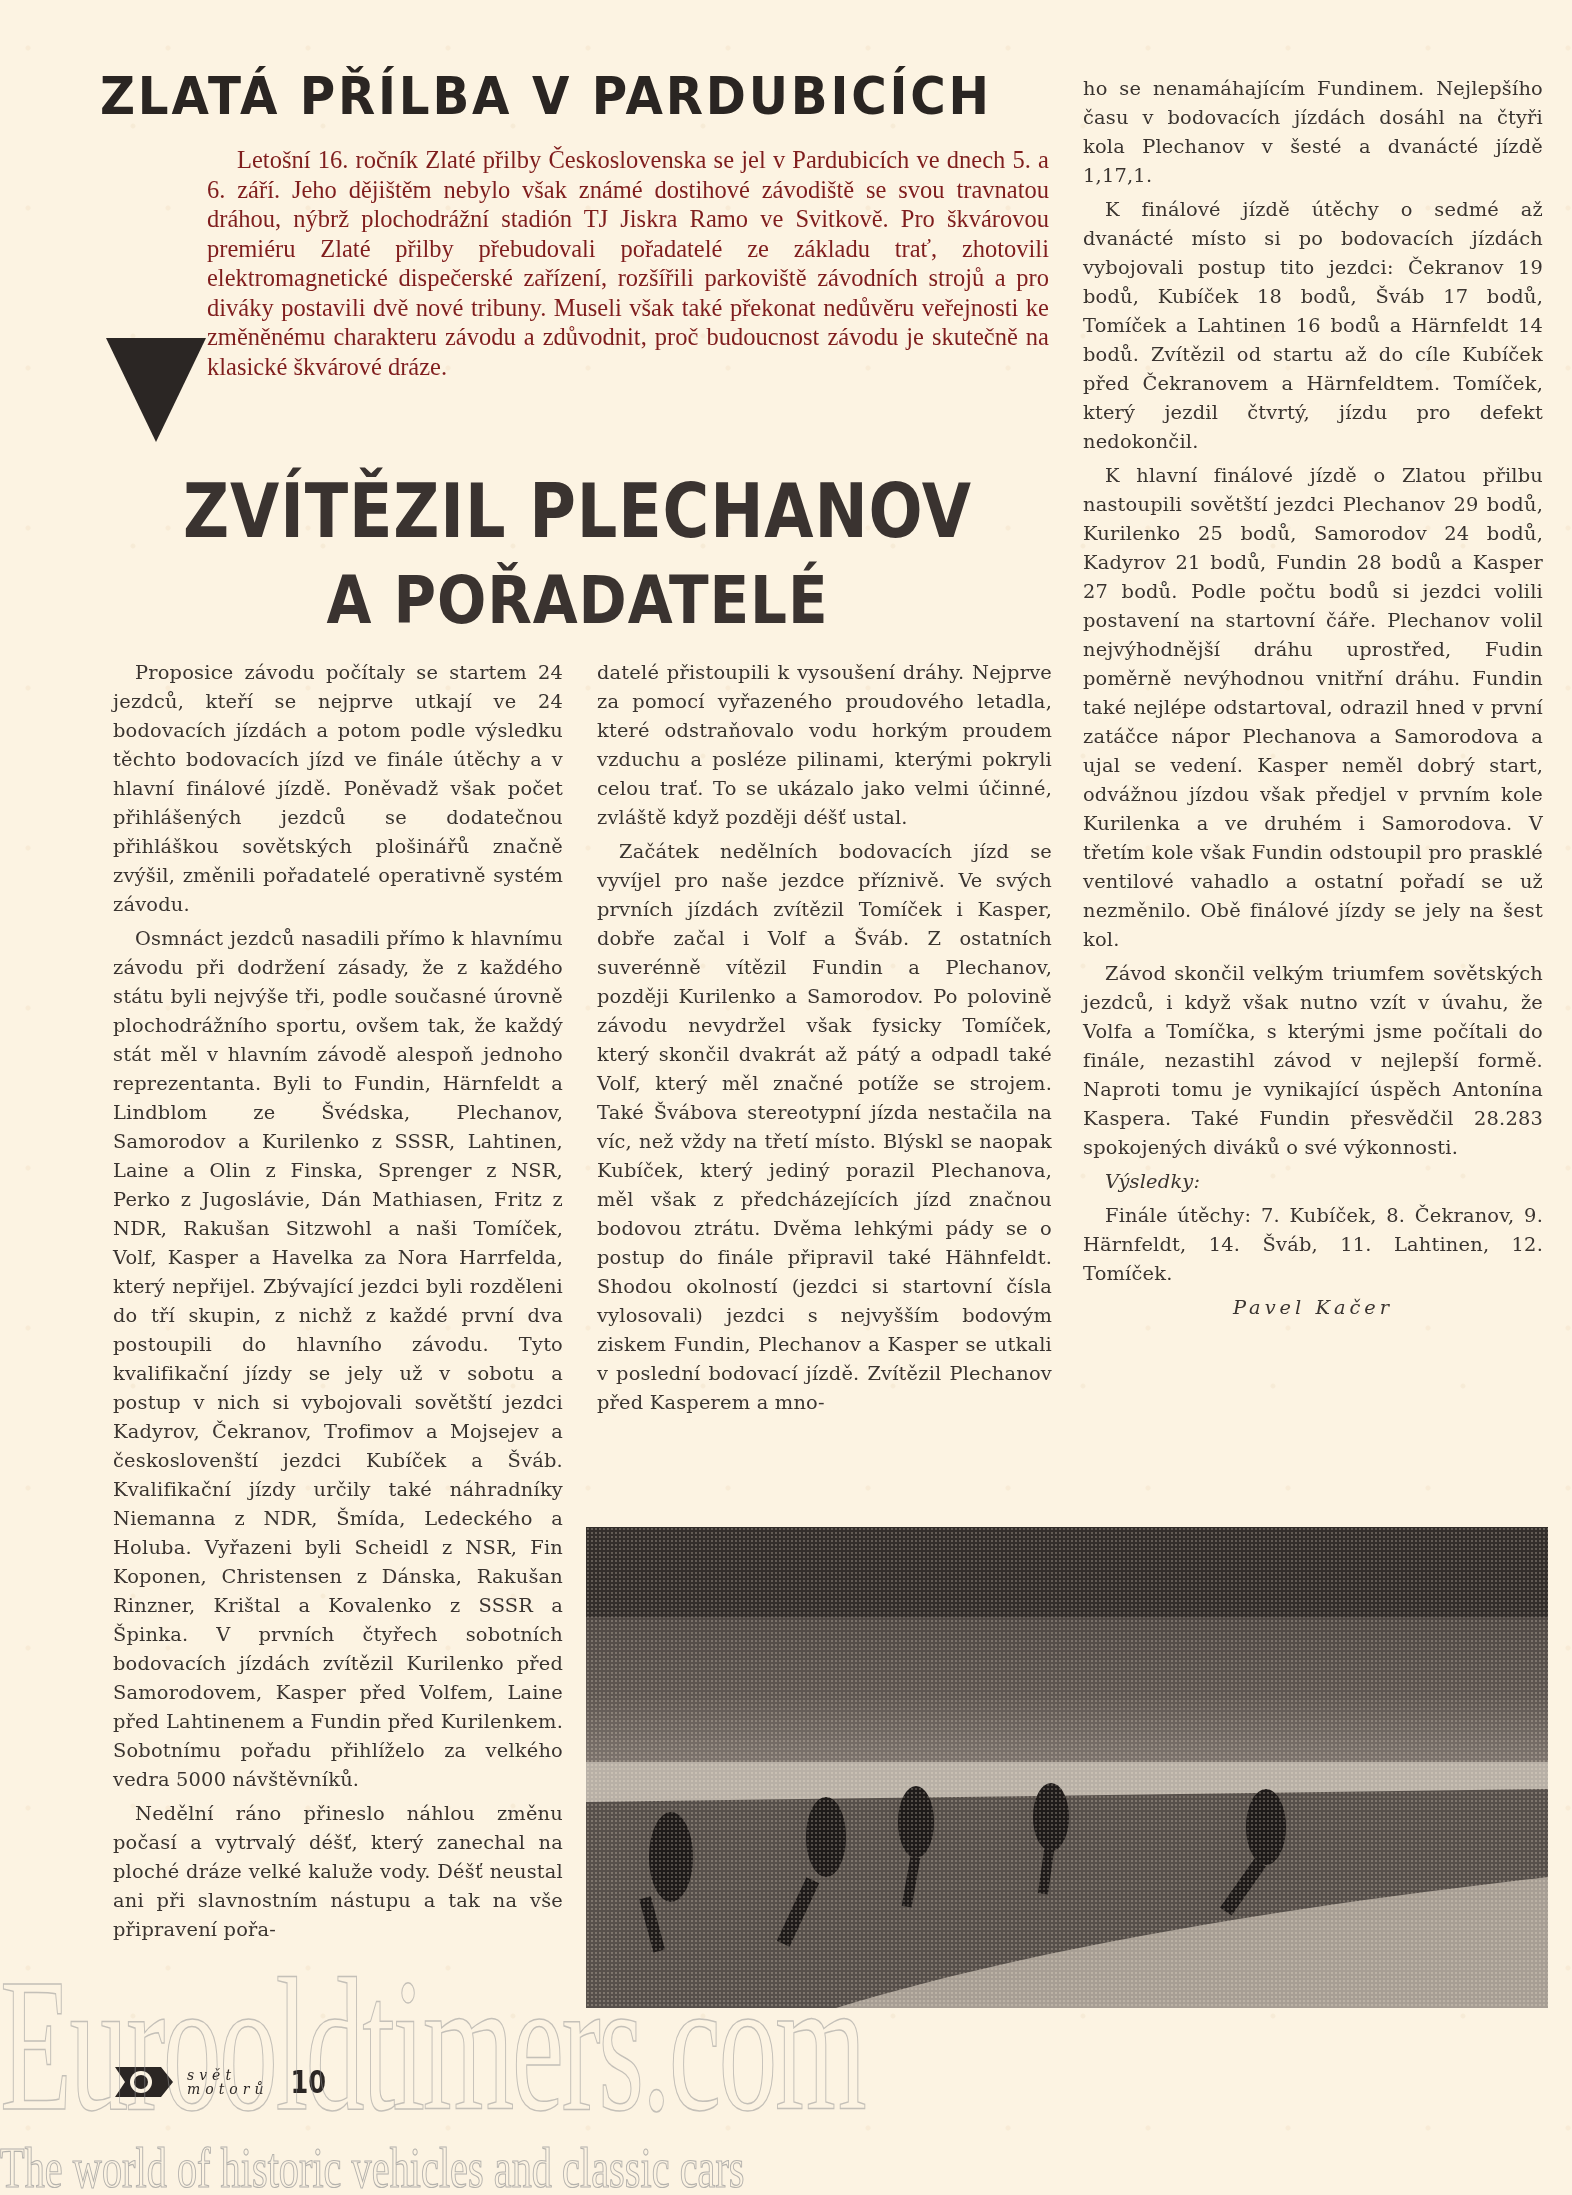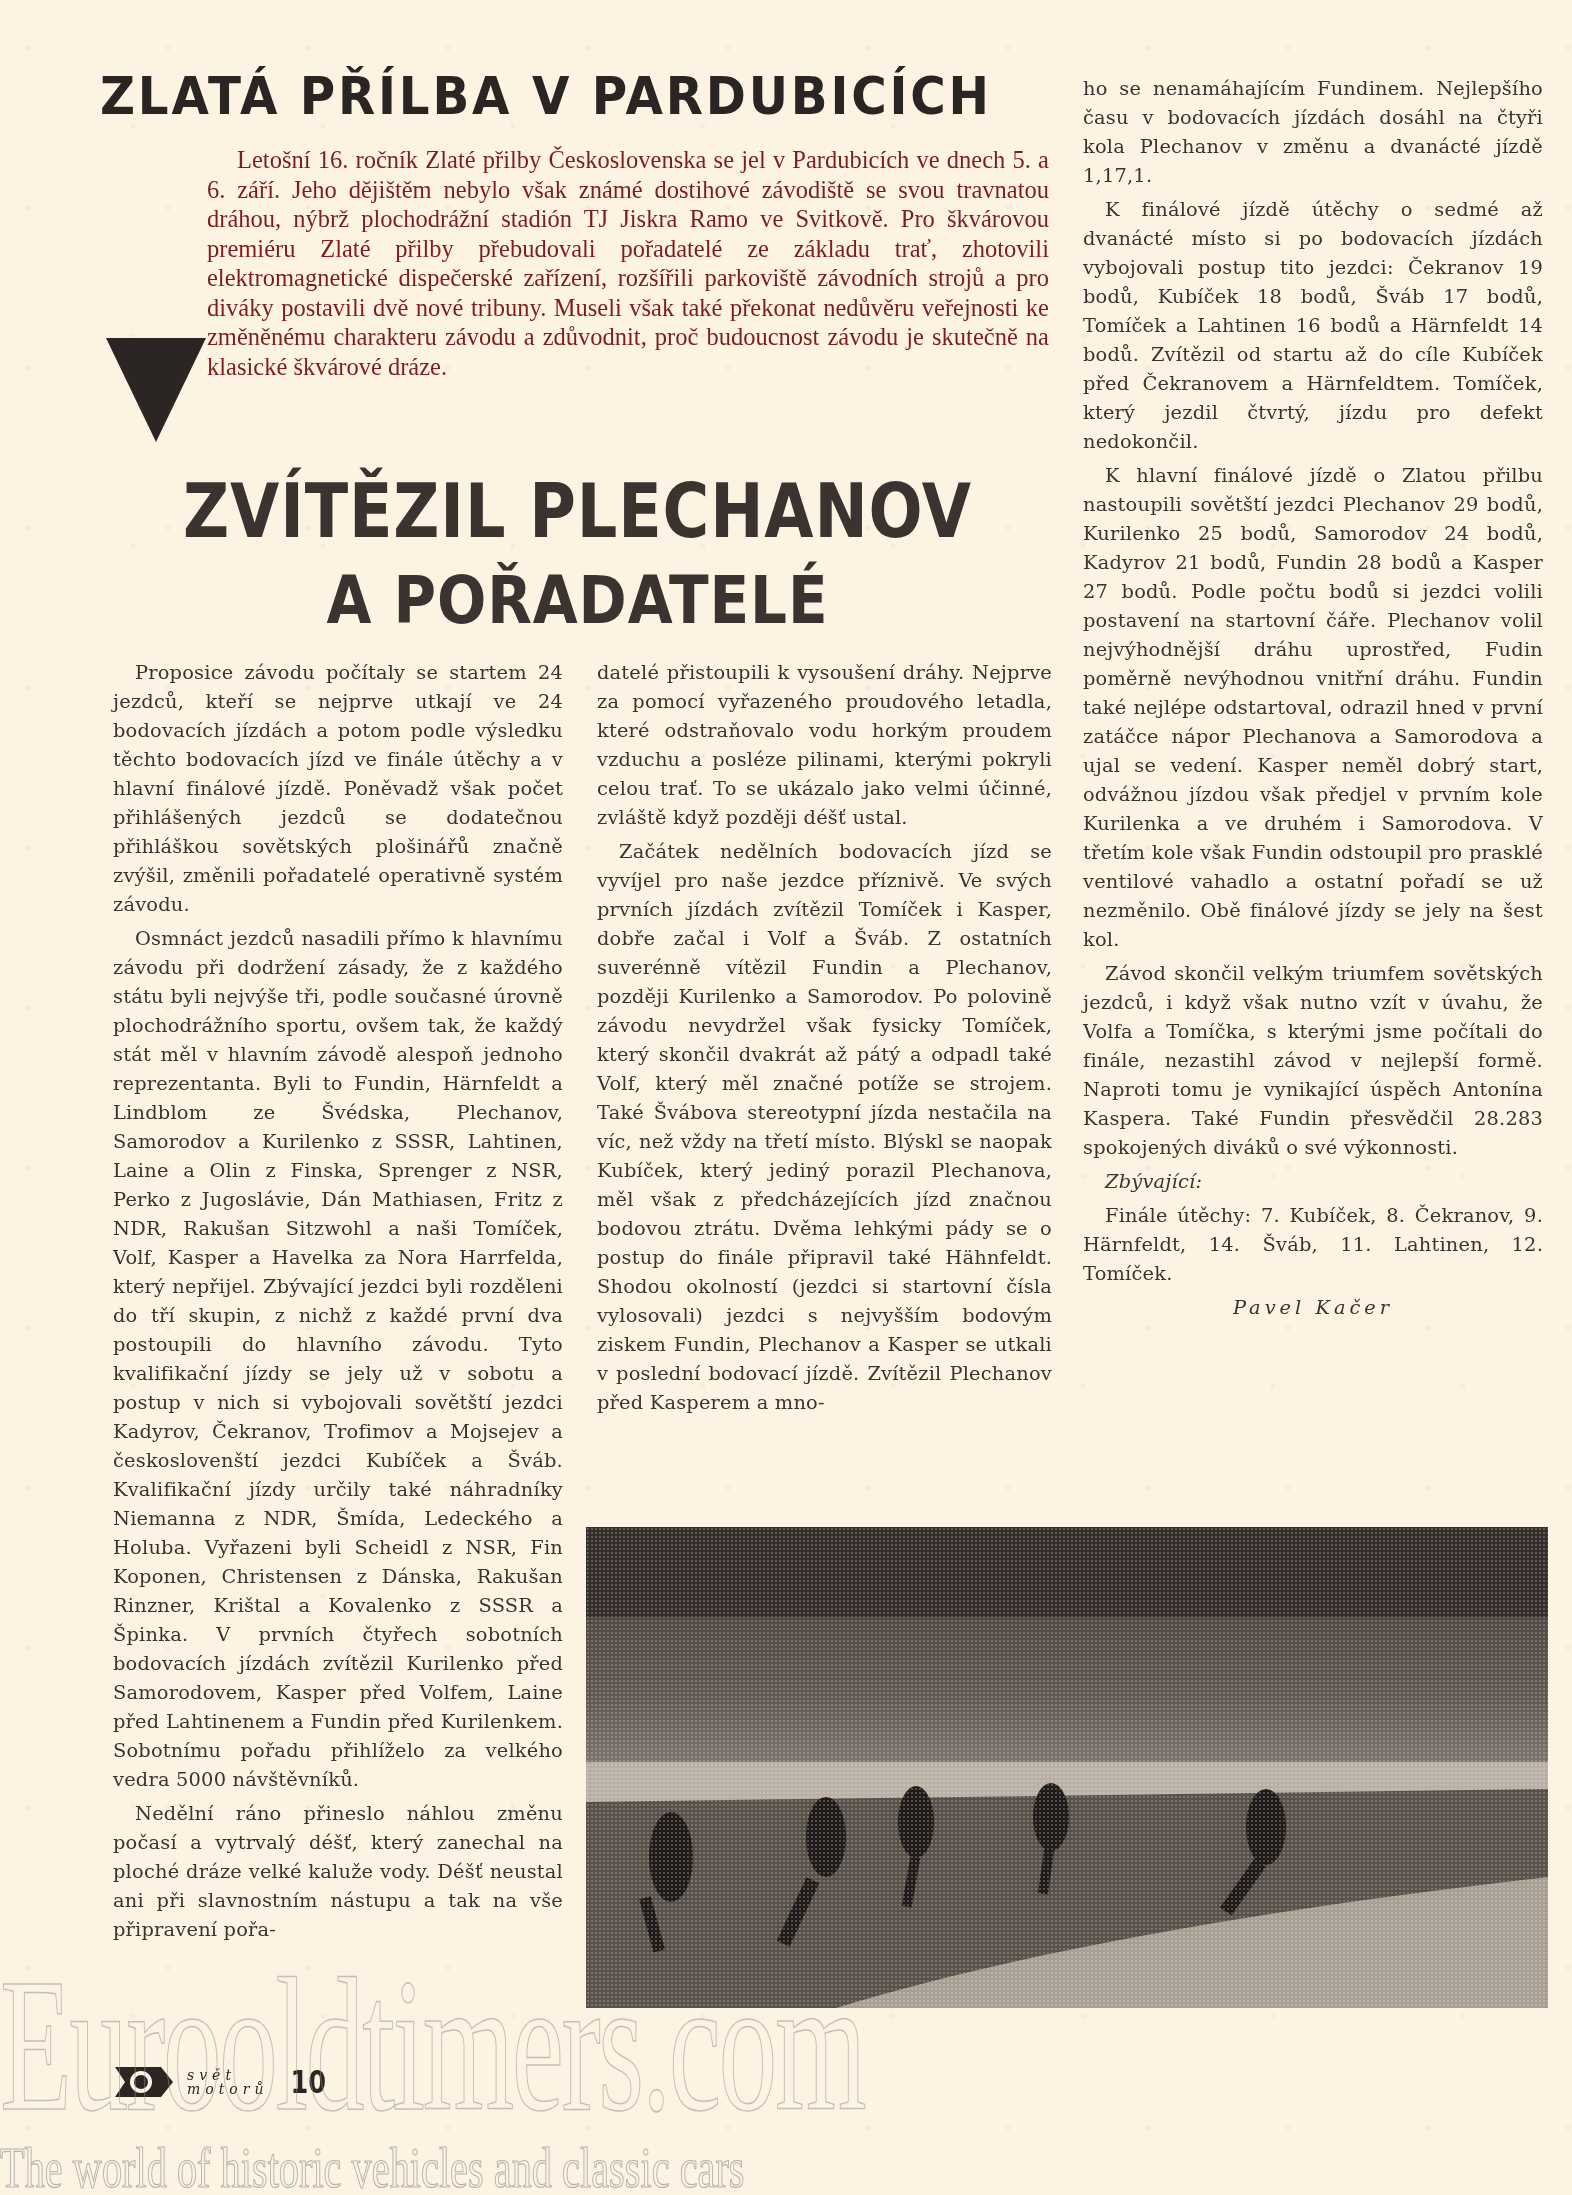--- a/index.html
+++ b/index.html
@@ -99,25 +99,25 @@
   <p>Osmnáct jezdců nasadili přímo k hlavnímu závodu při dodržení zásady, že z každého státu byli nejvýše tři, podle současné úrovně plochodrážního sportu, ovšem tak, že každý stát měl v hlavním závodě alespoň jednoho reprezentanta. Byli to Fundin, Härnfeldt a Lindblom ze Švédska, Plechanov, Samorodov a Kurilenko z SSSR, Lahtinen, Laine a Olin z Finska, Sprenger z NSR, Perko z Jugoslávie, Dán Mathiasen, Fritz z NDR, Rakušan Sitzwohl a naši Tomíček, Volf, Kasper a Havelka za Nora Harrfelda, který nepřijel. Zbývající jezdci byli rozděleni do tří skupin, z nichž z každé první dva postoupili do hlavního závodu. Tyto kvalifikační jízdy se jely už v sobotu a postup v nich si vybojovali sovětští jezdci Kadyrov, Čekranov, Trofimov a Mojsejev a českoslovenští jezdci Kubíček a Šváb. Kvalifikační jízdy určily také náhradníky Niemanna z NDR, Šmída, Ledeckého a Holuba. Vyřazeni byli Scheidl z NSR, Fin Koponen, Christensen z Dánska, Rakušan Rinzner, Krištal a Kovalenko z SSSR a Špinka. V prvních čtyřech sobotních bodovacích jízdách zvítězil Kurilenko před Samorodovem, Kasper před Volfem, Laine před Lahtinenem a Fundin před Kurilenkem. Sobotnímu pořadu přihlíželo za velkého vedra 5000 návštěvníků.</p>
   <p>Nedělní ráno přineslo náhlou změnu počasí a vytrvalý déšť, který zanechal na ploché dráze velké kaluže vody. Déšť neustal ani při slavnostním nástupu a tak na vše připravení pořa-</p>
 </div>
 
 <div class="col col2">
   <p class="noindent">datelé přistoupili k vysoušení dráhy. Nejprve za pomocí vyřazeného proudového letadla, které odstraňovalo vodu horkým proudem vzduchu a posléze pilinami, kterými pokryli celou trať. To se ukázalo jako velmi účinné, zvláště když později déšť ustal.</p>
   <p>Začátek nedělních bodovacích jízd se vyvíjel pro naše jezdce příznivě. Ve svých prvních jízdách zvítězil Tomíček i Kasper, dobře začal i Volf a Šváb. Z ostatních suverénně vítězil Fundin a Plechanov, později Kurilenko a Samorodov. Po polovině závodu nevydržel však fysicky Tomíček, který skončil dvakrát až pátý a odpadl také Volf, který měl značné potíže se strojem. Také Švábova stereotypní jízda nestačila na víc, než vždy na třetí místo. Blýskl se naopak Kubíček, který jediný porazil Plechanova, měl však z předcházejících jízd značnou bodovou ztrátu. Dvěma lehkými pády se o postup do finále připravil také Hähnfeldt. Shodou okolností (jezdci si startovní čísla vylosovali) jezdci s nejvyšším bodovým ziskem Fundin, Plechanov a Kasper se utkali v poslední bodovací jízdě. Zvítězil Plechanov před Kasperem a mno-</p>
 </div>
 
 <div class="col col3">
-  <p class="noindent">ho se nenamáhajícím Fundinem. Nejlepšího času v bodovacích jízdách dosáhl na čtyři kola Plechanov v změnu a dvanácté jízdě 1,17,1.</p>
+  <p class="noindent">ho se nenamáhajícím Fundinem. Nejlepšího času v bodovacích jízdách dosáhl na čtyři kola Plechanov v šesté a dvanácté jízdě 1,17,1.</p>
   <p>K finálové jízdě útěchy o sedmé až dvanácté místo si po bodovacích jízdách vybojovali postup tito jezdci: Čekranov 19 bodů, Kubíček 18 bodů, Šváb 17 bodů, Tomíček a Lahtinen 16 bodů a Härnfeldt 14 bodů. Zvítězil od startu až do cíle Kubíček před Čekranovem a Härnfeldtem. Tomíček, který jezdil čtvrtý, jízdu pro defekt nedokončil.</p>
   <p>K hlavní finálové jízdě o Zlatou přilbu nastoupili sovětští jezdci Plechanov 29 bodů, Kurilenko 25 bodů, Samorodov 24 bodů, Kadyrov 21 bodů, Fundin 28 bodů a Kasper 27 bodů. Podle počtu bodů si jezdci volili postavení na startovní čáře. Plechanov volil nejvýhodnější dráhu uprostřed, Fudin poměrně nevýhodnou vnitřní dráhu. Fundin také nejlépe odstartoval, odrazil hned v první zatáčce nápor Plechanova a Samorodova a ujal se vedení. Kasper neměl dobrý start, odvážnou jízdou však předjel v prvním kole Kurilenka a ve druhém i Samorodova. V třetím kole však Fundin odstoupil pro prasklé ventilové vahadlo a ostatní pořadí se už nezměnilo. Obě finálové jízdy se jely na šest kol.</p>
   <p>Závod skončil velkým triumfem sovětských jezdců, i když však nutno vzít v úvahu, že Volfa a Tomíčka, s kterými jsme počítali do finále, nezastihl závod v nejlepší formě. Naproti tomu je vynikající úspěch Antonína Kaspera. Také Fundin přesvědčil 28.283 spokojených diváků o své výkonnosti.</p>
-  <p class="results-heading">Zbývající:</p>
+  <p class="results-heading">Výsledky:</p>
   <p>Finále útěchy: 7. Kubíček, 8. Čekranov, 9. Härnfeldt, 14. Šváb, 11. Lahtinen, 12. Tomíček.</p>
   <p class="signature">Pavel Kačer</p>
 </div>
 
 <div class="photo">
   <svg width="962" height="481" viewBox="0 0 962 481">
     <defs>
       <pattern id="dots" width="4" height="4" patternUnits="userSpaceOnUse">
         <rect width="4" height="4" fill="rgba(255,255,255,0)"></rect>
         <circle cx="2" cy="2" r="0.9" fill="rgba(255,240,220,0.35)"></circle>

